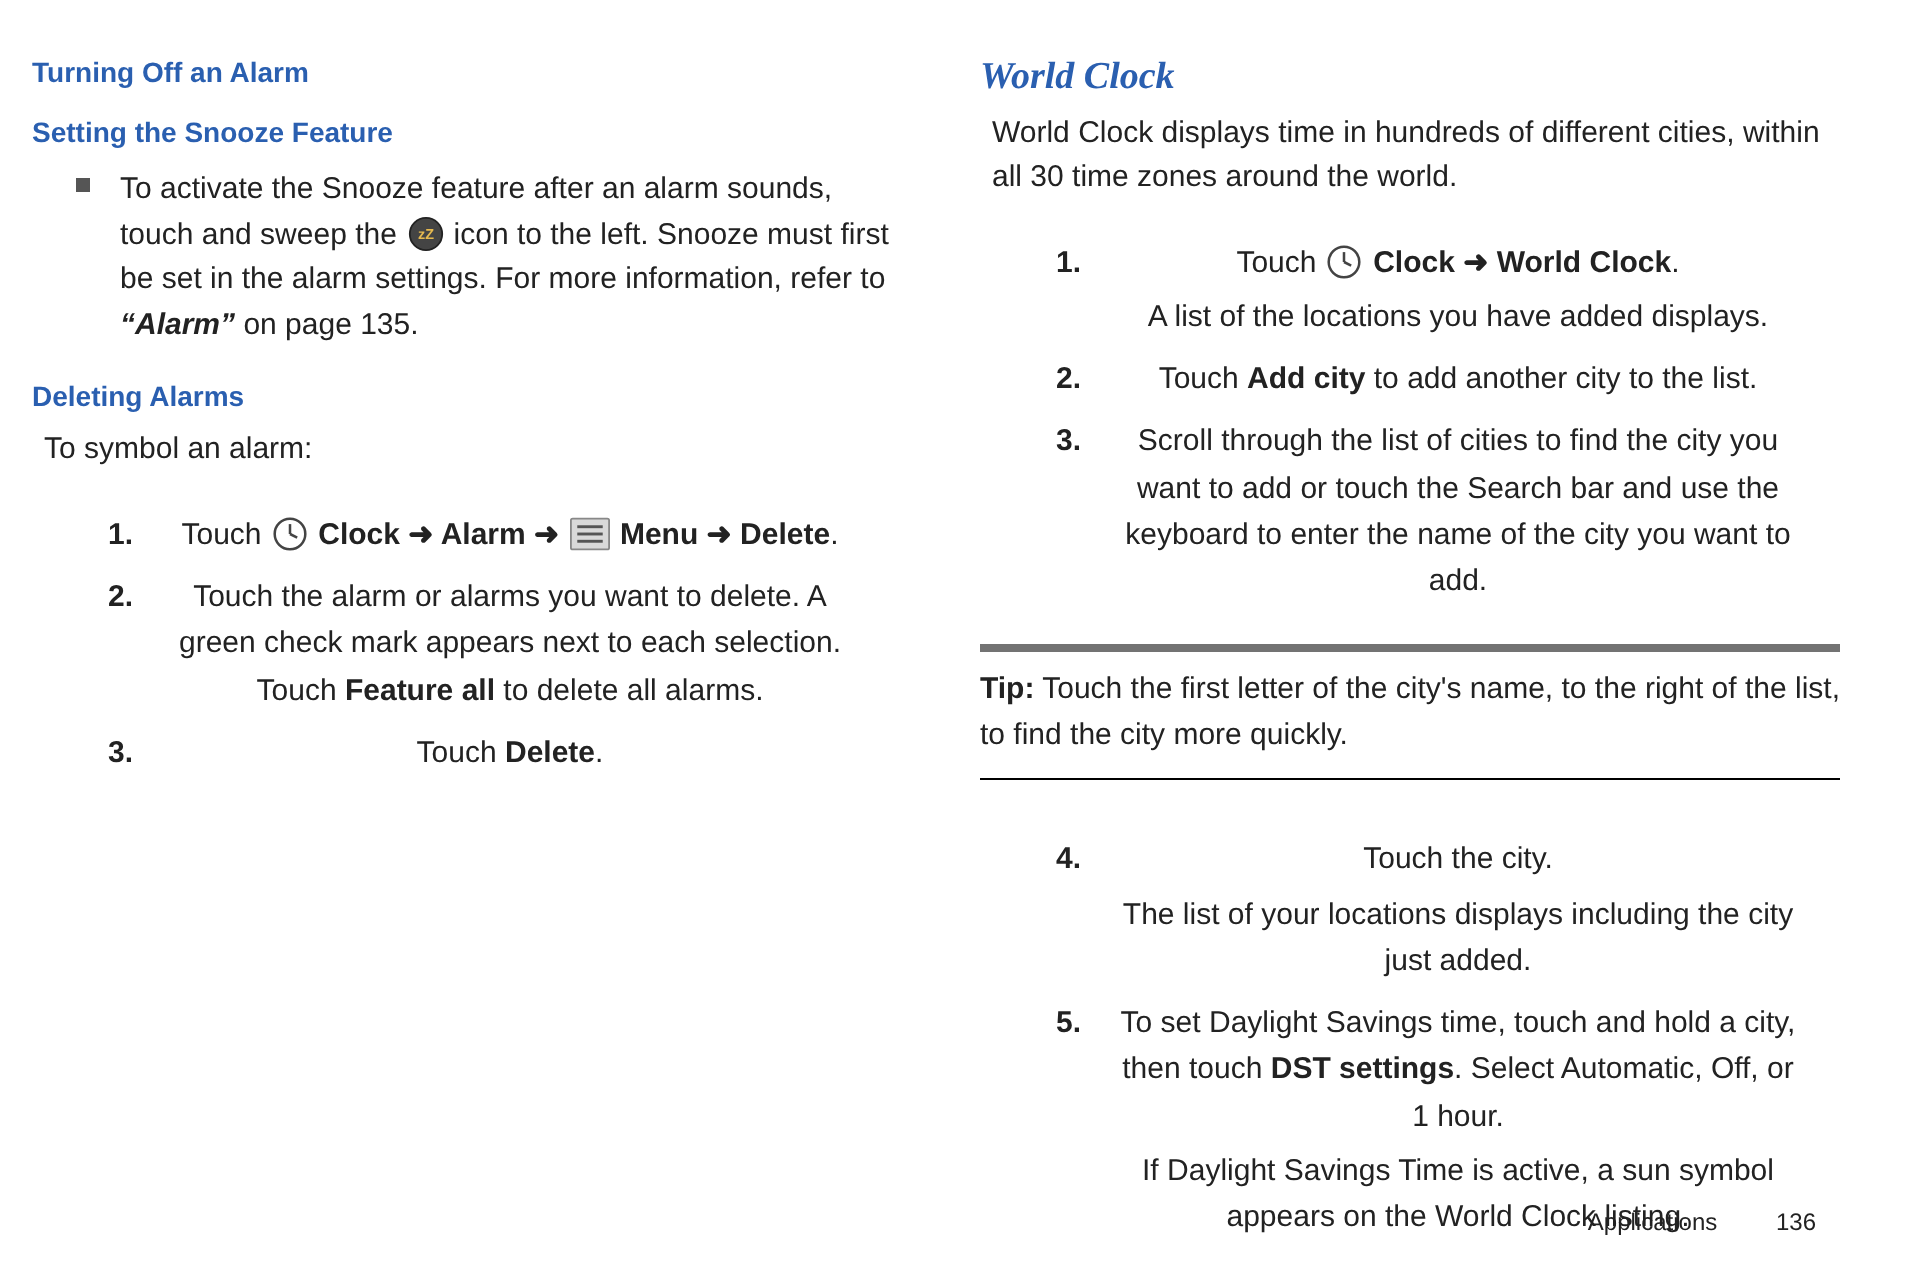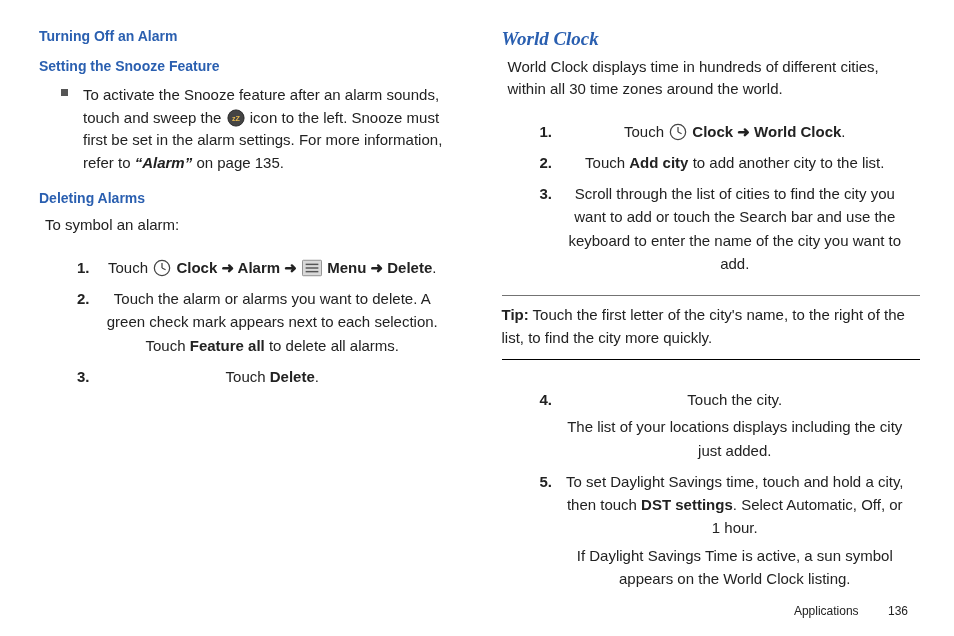--- a/index.html
+++ b/index.html
@@ -7,21 +7,21 @@
     padding: 0;
     width: 954px;
     height: 636px;
     background: #fff;
     font-family: Arial, Helvetica, sans-serif;
     font-size: 15px;
     color: #222;
   }
   .page {
     display: flex;
-    padding: 28px 34px 18px 39px;
+    padding: 28px 34px 18px 16px;
     box-sizing: border-box;
     height: 100%;
     position: relative;
   }
   .col {
     width: 50%;
     box-sizing: border-box;
   }
   .col.left { padding-right: 22px; }
   .col.right { padding-left: 22px; }
@@ -102,21 +102,21 @@
   .ic {
     display: inline-block;
     vertical-align: -4px;
     width: 18px;
     height: 18px;
     margin: 0 1px;
   }
   .ic.w20 { width: 20px; height: 18px; vertical-align: -4px; }
 
   .tip {
-    border-top: 1px solid #737373;
+    border-top: 4px solid #737373;
     border-bottom: 1px solid #000;
     padding: 8px 0 10px 0;
     margin: 10px 0 24px 0;
     line-height: 1.5;
   }
 
   .footer {
     position: absolute;
     right: 46px;
     bottom: 18px;
@@ -183,20 +183,21 @@
     <ol class="steps">
       <li>
         <span>Touch </span><span class="ic">
           <svg viewBox="0 0 20 20" width="18" height="18">
             <circle cx="10" cy="10" r="8.5" fill="none" stroke="#444" stroke-width="1.4"></circle>
             <line x1="10" y1="10" x2="10" y2="4.5" stroke="#444" stroke-width="1.4"></line>
             <line x1="10" y1="10" x2="14" y2="12" stroke="#444" stroke-width="1.4"></line>
           </svg>
         </span>
         <span class="bold">Clock</span><span class="bold"> ➜ </span><span class="bold">World Clock</span><span>.</span>
+        <span class="sub">A list of the locations you have added displays.</span>
       </li>
       <li>
         <span>Touch </span><span class="bold">Add city</span><span> to add another city to the list.</span>
       </li>
       <li>
         <span>Scroll through the list of cities to find the city you want to add or touch the Search bar and use the keyboard to enter the name of the city you want to add.</span>
       </li>
     </ol>
 
     <div class="tip">

